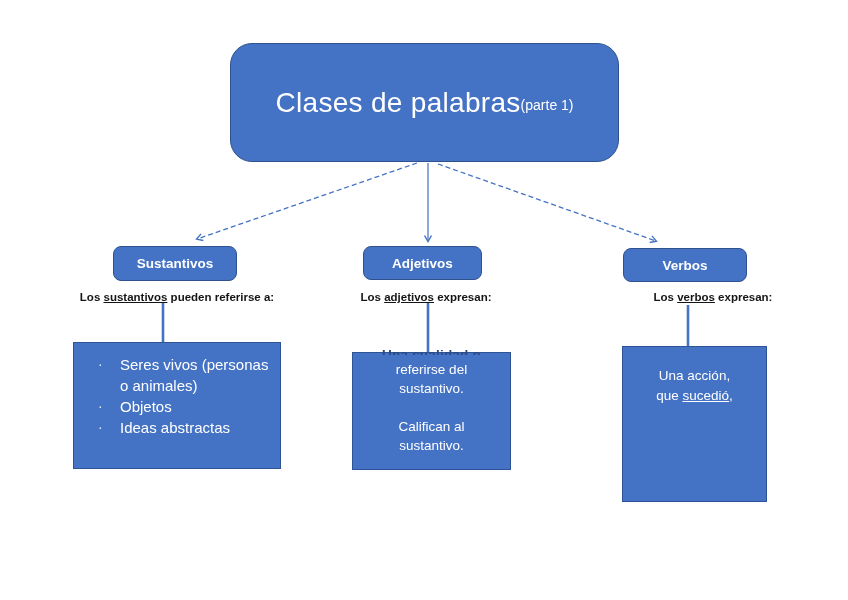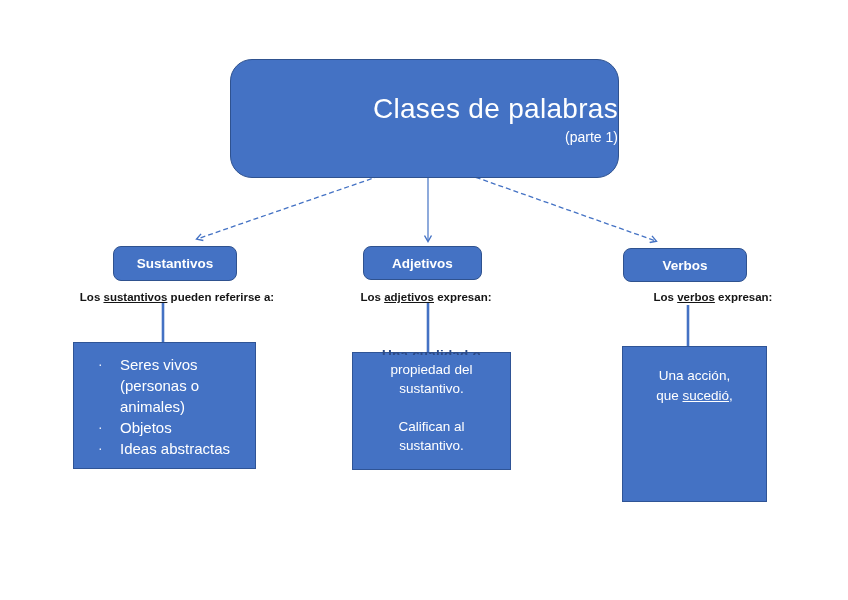--- a/index.html
+++ b/index.html
@@ -4,24 +4,24 @@
 <style>
   html,body{margin:0;padding:0;background:#ffffff;}
   .canvas{
     position:relative;width:848px;height:600px;background:#ffffff;
     font-family:"Liberation Sans", sans-serif;overflow:hidden;
   }
   .connectors{position:absolute;left:0;top:0;width:848px;height:600px;}
 
   
   .main-box{
-    position:absolute;left:230px;top:59px;width:389px;height:119px;
+    position:absolute;left:230px;top:43px;width:389px;height:119px;
     background:#4472C4;border:1.5px solid #2F528F;border-radius:22px;
-    box-sizing:border-box;display:flex;flex-direction:column;
-    align-items:flex-end;justify-content:center;color:#ffffff;
+    box-sizing:border-box;display:flex;flex-direction:row;
+    align-items:center;justify-content:center;color:#ffffff;
   }
   .main-title{font-size:28px;letter-spacing:.3px;}
   .main-sub{font-size:14px;margin-top:4px;}
 
   
   .hdr{
     position:absolute;background:#4472C4;border:1.5px solid #2F528F;
     border-radius:8px;box-sizing:border-box;display:flex;align-items:center;
     justify-content:center;color:#fff;font-weight:bold;font-size:13.5px;
   }
@@ -37,21 +37,21 @@
   .caption.b1{left:47px;top:291px;width:260px;text-align:center;}
   .caption.b2{left:346px;top:291px;width:160px;}
   .caption.b3{left:650px;top:291px;width:126px;}
   .caption .kw{text-decoration:underline;}
 
   
   .content{
     position:absolute;background:#4472C4;border:1.5px solid #2F5496;
     box-sizing:border-box;color:#ffffff;
   }
-  .content.b1{left:73px;top:342px;width:183px;height:127px;font-size:15px;}
+  .content.b1{left:73px;top:342px;width:208px;height:127px;font-size:15px;}
   .content.b2{left:352px;top:352px;width:159px;height:118px;font-size:13.5px;text-align:center;}
   .content.b3{left:622px;top:346px;width:145px;height:156px;font-size:13.5px;text-align:center;}
 
   .content.b1 ul{margin:0;padding:11px 6px 0 46px;list-style:none;line-height:21px;}
   .content.b1 li{position:relative;}
   .content.b1 li::before{content:"\00B7";position:absolute;left:-22px;top:0;color:#e8eefb;font-size:14px;}
 
   .content.b2 p{margin:0;line-height:19px;white-space:pre-line;}
   .content.b2 p + p{margin-top:19px;}
   .content.b2 .para-wrap{padding-top:7px;}
@@ -108,21 +108,21 @@
   <div class="content b1">
     <ul>
         <li>Seres vivos (personas o animales)</li>
         <li>Objetos</li>
         <li>Ideas abstractas</li>
       </ul>
   </div>
 
   <div class="content b2">
     <div class="para-wrap">
-        <p>propiedad del
+        <p>referirse del
 sustantivo.</p>
         <p>Califican al
 sustantivo.</p>
       </div>
   </div>
   <div class="clip-line">
     <span>Una cualidad o</span>
   </div>
 
   <div class="content b3">

